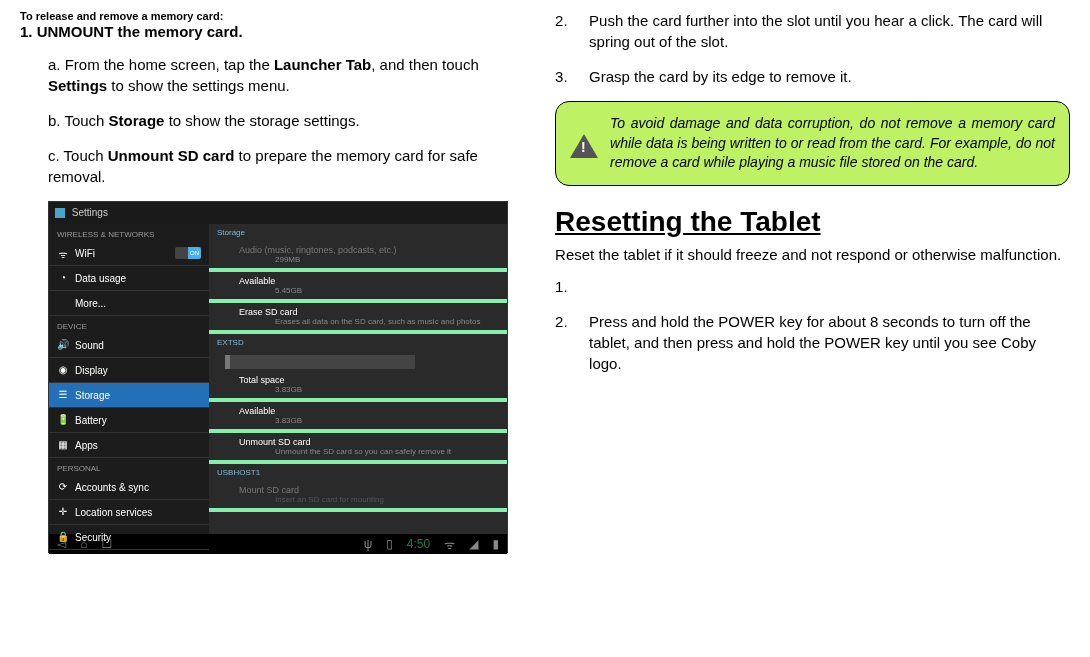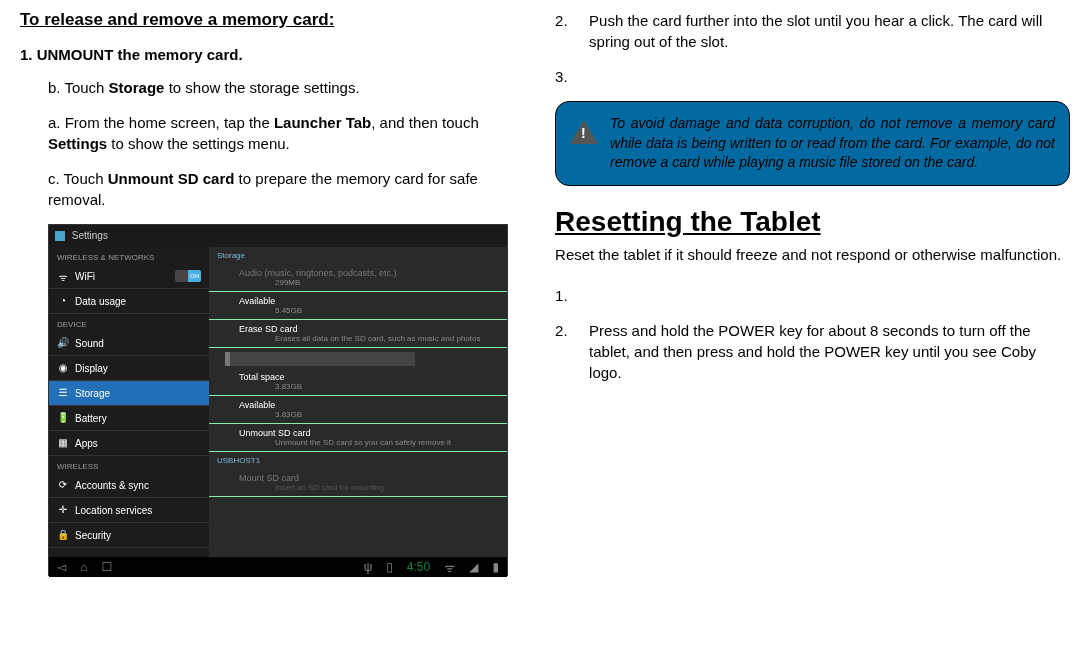--- a/index.html
+++ b/index.html
@@ -17,23 +17,22 @@
       gap: 30px;
     }
     .left-col {
       width: 510px;
     }
     .right-col {
       width: 520px;
     }
     .main-heading {
       font-weight: bold;
-      margin-bottom: 16px;
-      font-size: 17px;
-      text-decoration: underline;
+      margin-bottom: 1px;
+      font-size: 11px;
     }
     .step-1-heading {
       font-weight: bold;
       margin-bottom: 14px;
       font-size: 15px;
     }
     .sub-step {
       margin-left: 28px;
       margin-bottom: 14px;
       font-size: 15px;
@@ -118,21 +117,21 @@
       flex: 1;
       background: #2a2a2a;
     }
     .main-section-label {
       font-size: 8px;
       color: #7fb8d5;
       padding: 4px 8px;
     }
     .main-row {
       padding: 4px 10px 4px 16px;
-      border-bottom: 1px solid #86efac;
+      border-bottom: 4px solid #86efac;
     }
     .main-row .title {
       color: #fff;
       font-size: 9px;
     }
     .main-row .title.dim {
       color: #777;
     }
     .main-row .sub {
       color: #888;
@@ -185,25 +184,26 @@
       line-height: 1.4;
       font-size: 15px;
     }
     .num-step .num {
       width: 20px;
       flex-shrink: 0;
     }
     .warning-box {
       border: 1px solid #000;
       border-radius: 14px;
-      background: #0369a1;
+      background: #bef264;
       padding: 12px 14px;
       display: flex;
       gap: 12px;
       margin-bottom: 20px;
+      align-items: center;
     }
     .warning-triangle {
       width: 0;
       height: 0;
       border-left: 14px solid transparent;
       border-right: 14px solid transparent;
       border-bottom: 24px solid #555;
       position: relative;
       flex-shrink: 0;
       margin-top: 6px;
@@ -226,36 +226,36 @@
     .section-title {
       font-family: "Segoe UI", Arial, sans-serif;
       font-weight: bold;
       font-size: 28px;
       margin-bottom: 6px;
       text-decoration: underline;
     }
     .section-para {
       font-size: 15px;
       line-height: 1.4;
-      margin-bottom: 20px;
+      margin-bottom: 11px;
     }
   </style>
 </head>
 <body>
 
 <div class="left-col">
   <div class="main-heading">To release and remove a memory card:</div>
   <div class="step-1-heading">1.    UNMOUNT the memory card.</div>
 
   <div class="sub-step">
+    <span>a. From the home screen, tap the </span><span class="bold">Launcher Tab</span><span>, and then touch </span><span class="bold">Settings</span><span> to show the settings menu.</span>
+  </div>
+
+  <div class="sub-step">
     <span>b. Touch </span><span class="bold">Storage</span><span> to show the storage settings.</span>
-  </div>
-
-  <div class="sub-step">
-    <span>a. From the home screen, tap the </span><span class="bold">Launcher Tab</span><span>, and then touch </span><span class="bold">Settings</span><span> to show the settings menu.</span>
   </div>
 
   <div class="sub-step">
     <span>c. Touch </span><span class="bold">Unmount SD card</span><span> to prepare the memory card for safe removal.</span>
   </div>
 
   <div class="android-screenshot">
     <div class="android-titlebar">
       <span class="logo-sq"></span>
       <span>Settings</span>
@@ -265,20 +265,24 @@
         <div class="side-section-label">WIRELESS &amp; NETWORKS</div>
         <div class="side-item">
           <span class="side-icon">ᯤ</span>
           <span>WiFi</span>
           <span class="wifi-toggle">ON</span>
         </div>
         <div class="side-item">
           <span class="side-icon">◔</span>
           <span>Data usage</span>
         </div>
+        <div class="side-item">
+          <span class="side-icon"></span>
+          <span>More...</span>
+        </div>
         <div class="side-section-label">DEVICE</div>
         <div class="side-item">
           <span class="side-icon">🔊</span>
           <span>Sound</span>
         </div>
         <div class="side-item">
           <span class="side-icon">◉</span>
           <span>Display</span>
         </div>
         <div class="side-item selected">
@@ -286,21 +290,21 @@
           <span>Storage</span>
         </div>
         <div class="side-item">
           <span class="side-icon">🔋</span>
           <span>Battery</span>
         </div>
         <div class="side-item">
           <span class="side-icon">▦</span>
           <span>Apps</span>
         </div>
-        <div class="side-section-label">WIRELESS</div>
+        <div class="side-section-label">PERSONAL</div>
         <div class="side-item">
           <span class="side-icon">⟳</span>
           <span>Accounts &amp; sync</span>
         </div>
         <div class="side-item">
           <span class="side-icon">✛</span>
           <span>Location services</span>
         </div>
         <div class="side-item">
           <span class="side-icon">🔒</span>
@@ -314,20 +318,21 @@
           <div class="sub">299MB</div>
         </div>
         <div class="main-row half-scroll">
           <div class="title">Available</div>
           <div class="sub">5.45GB</div>
         </div>
         <div class="main-row half-scroll">
           <div class="title">Erase SD card</div>
           <div class="sub">Erases all data on the SD card, such as music and photos</div>
         </div>
+        <div class="main-section-label">EXTSD</div>
         <div class="storage-bar">
             <div class="filled"></div>
           </div>
         <div class="main-row half-scroll">
           <div class="title">Total space</div>
           <div class="sub">3.83GB</div>
         </div>
         <div class="main-row half-scroll">
           <div class="title">Available</div>
           <div class="sub">3.83GB</div>
@@ -358,20 +363,21 @@
   </div>
 </div>
 
 <div class="right-col">
   <div class="num-step">
     <div class="num">2.</div>
     <div>Push the card further into the slot until you hear a click. The card will spring out of the slot.</div>
   </div>
   <div class="num-step">
     <div class="num">3.</div>
+    <div>Grasp the card by its edge to remove it.</div>
   </div>
 
   <div class="warning-box">
     <div class="warning-triangle"></div>
     <div class="warning-text">To avoid damage and data corruption, do not remove a memory card while data is being written to or read from the card. For example, do not remove a card while playing a music file stored on the card.</div>
   </div>
 
   <div class="section-title">Resetting the Tablet</div>
   <div class="section-para">Reset the tablet if it should freeze and not respond or otherwise malfunction.</div>
 

